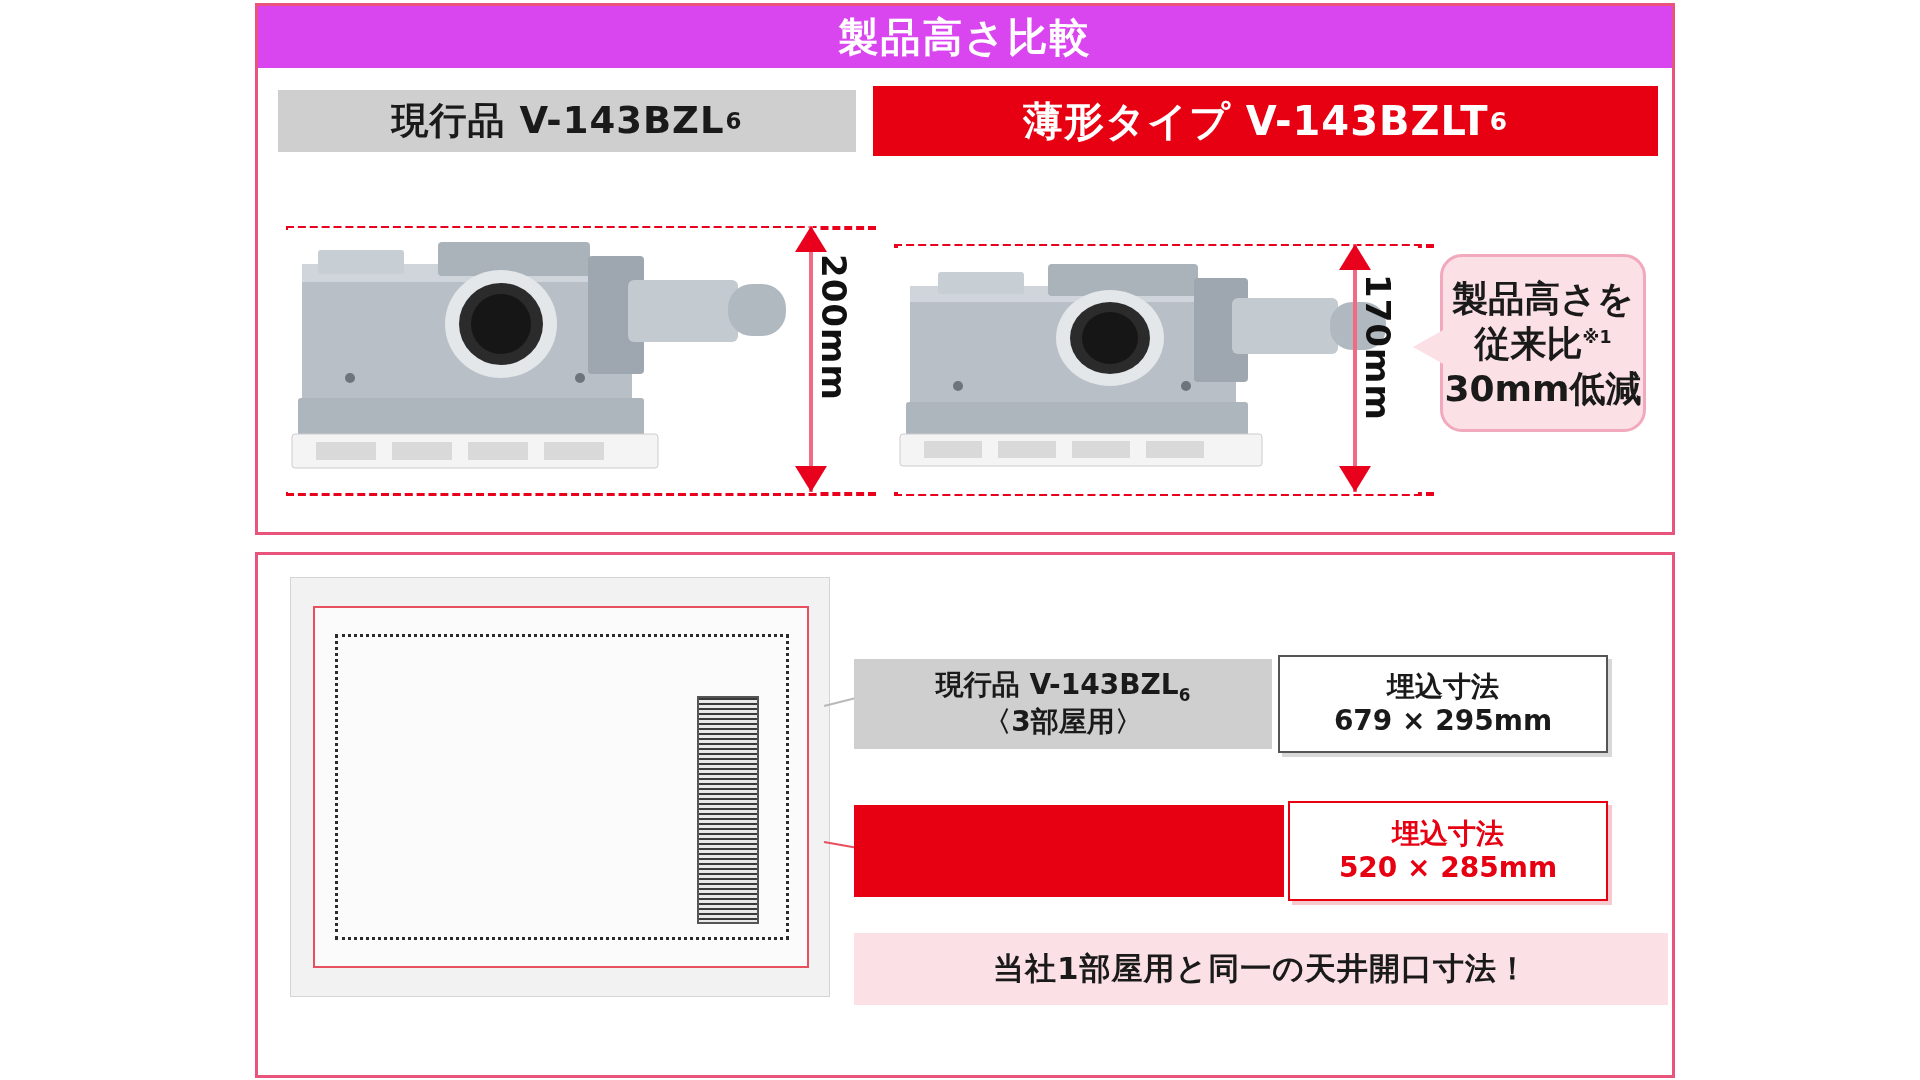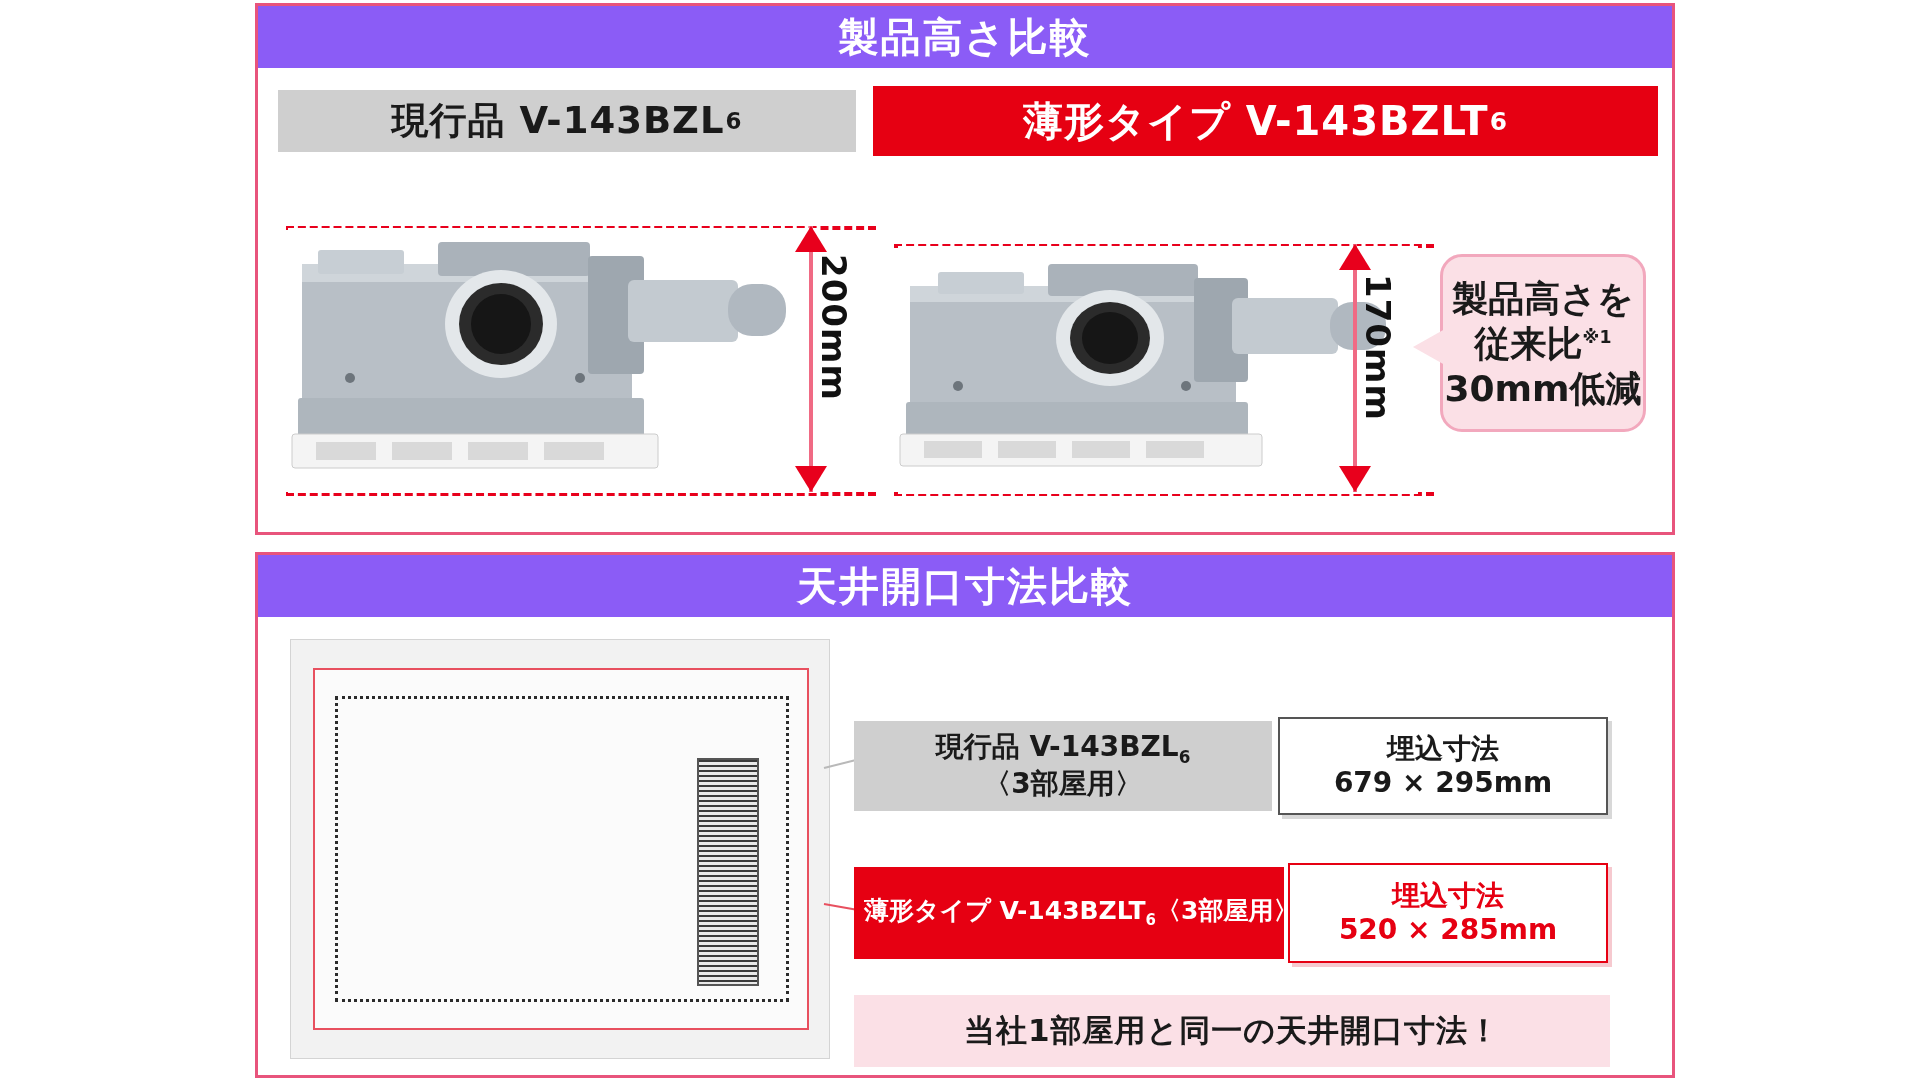--- a/index.html
+++ b/index.html
@@ -11,21 +11,21 @@
   }
   #root { position: relative; width: 1920px; height: 1080px; }
 
   
   .panel {
     position: absolute;
     border: 3px solid #e8547c;
     background: #ffffff;
   }
   .panel-header {
-    background: #8b5cf6;
+    background: #d946ef;
     color: #ffffff;
     text-align: center;
     font-weight: bold;
     letter-spacing: 2px;
     display: flex; align-items: center; justify-content: center;
   }
 
   
   #panel-height { left: 255px; top: 3px; width: 1420px; height: 532px; }
   #panel-height > .panel-header { height: 62px; font-size: 40px; }
@@ -151,21 +151,21 @@
     left: 596px; top: 250px; width: 430px; height: 92px;
     background: #e60012; color: #ffffff; font-size: 25px;
     align-items: flex-start; padding-left: 10px;
   }
   #dim-new {
     left: 1030px; top: 246px; width: 320px; height: 100px;
     background: #ffffff; color: #e60012; font-size: 28px;
     border: 2px solid #e60012; box-shadow: 4px 4px 0 #f6c9cf;
   }
   #banner-note {
-    position: absolute; left: 596px; top: 378px; width: 756px; height: 72px;
+    position: absolute; left: 596px; top: 378px; width: 814px; height: 72px;
     background: #fbe0e6;
     display: flex; align-items: center; justify-content: center;
     font-weight: bold; font-size: 31px; color: #1a1a1a;
     letter-spacing: 1px;
   }
   .chip-line { display: block; }
   .sub6 { font-size: 0.6em; vertical-align: sub; }
 </style>
 </head>
 <body>
@@ -258,21 +258,20 @@
         <div>
           <span>従来比</span><span class="sup">※1</span>
         </div>
         <div>30mm低減</div>
       </div>
 
     </div>
   </section>
 
   <section class="panel" id="panel-ceiling">
-    <div class="panel-header">天井開口寸法比較</div>
 
     <div class="sec2-body">
 
       <div id="ceiling-art">
         <div id="ceiling-outline">
           <div id="ceiling-dots"></div>
           <div id="ceiling-grille"></div>
         </div>
       </div>
 
@@ -283,21 +282,20 @@
         <span class="chip-line"><span>現行品 V-143BZL</span><span class="sub6">6</span></span>
         <span class="chip-line">〈3部屋用〉</span>
       </div>
 
       <div class="info-chip" id="dim-current">
         <span class="chip-line">埋込寸法</span>
         <span class="chip-line">679 × 295mm</span>
       </div>
 
       <div class="info-chip" id="info-new">
-        <span class="chip-line"><span>薄形タイプ V-143BZLT</span><span class="sub6">6</span><span>〈3部屋用〉</span></span>
       </div>
 
       <div class="info-chip" id="dim-new">
         <span class="chip-line">埋込寸法</span>
         <span class="chip-line">520 × 285mm</span>
       </div>
 
       <div id="banner-note">当社1部屋用と同一の天井開口寸法！</div>
 
     </div>

